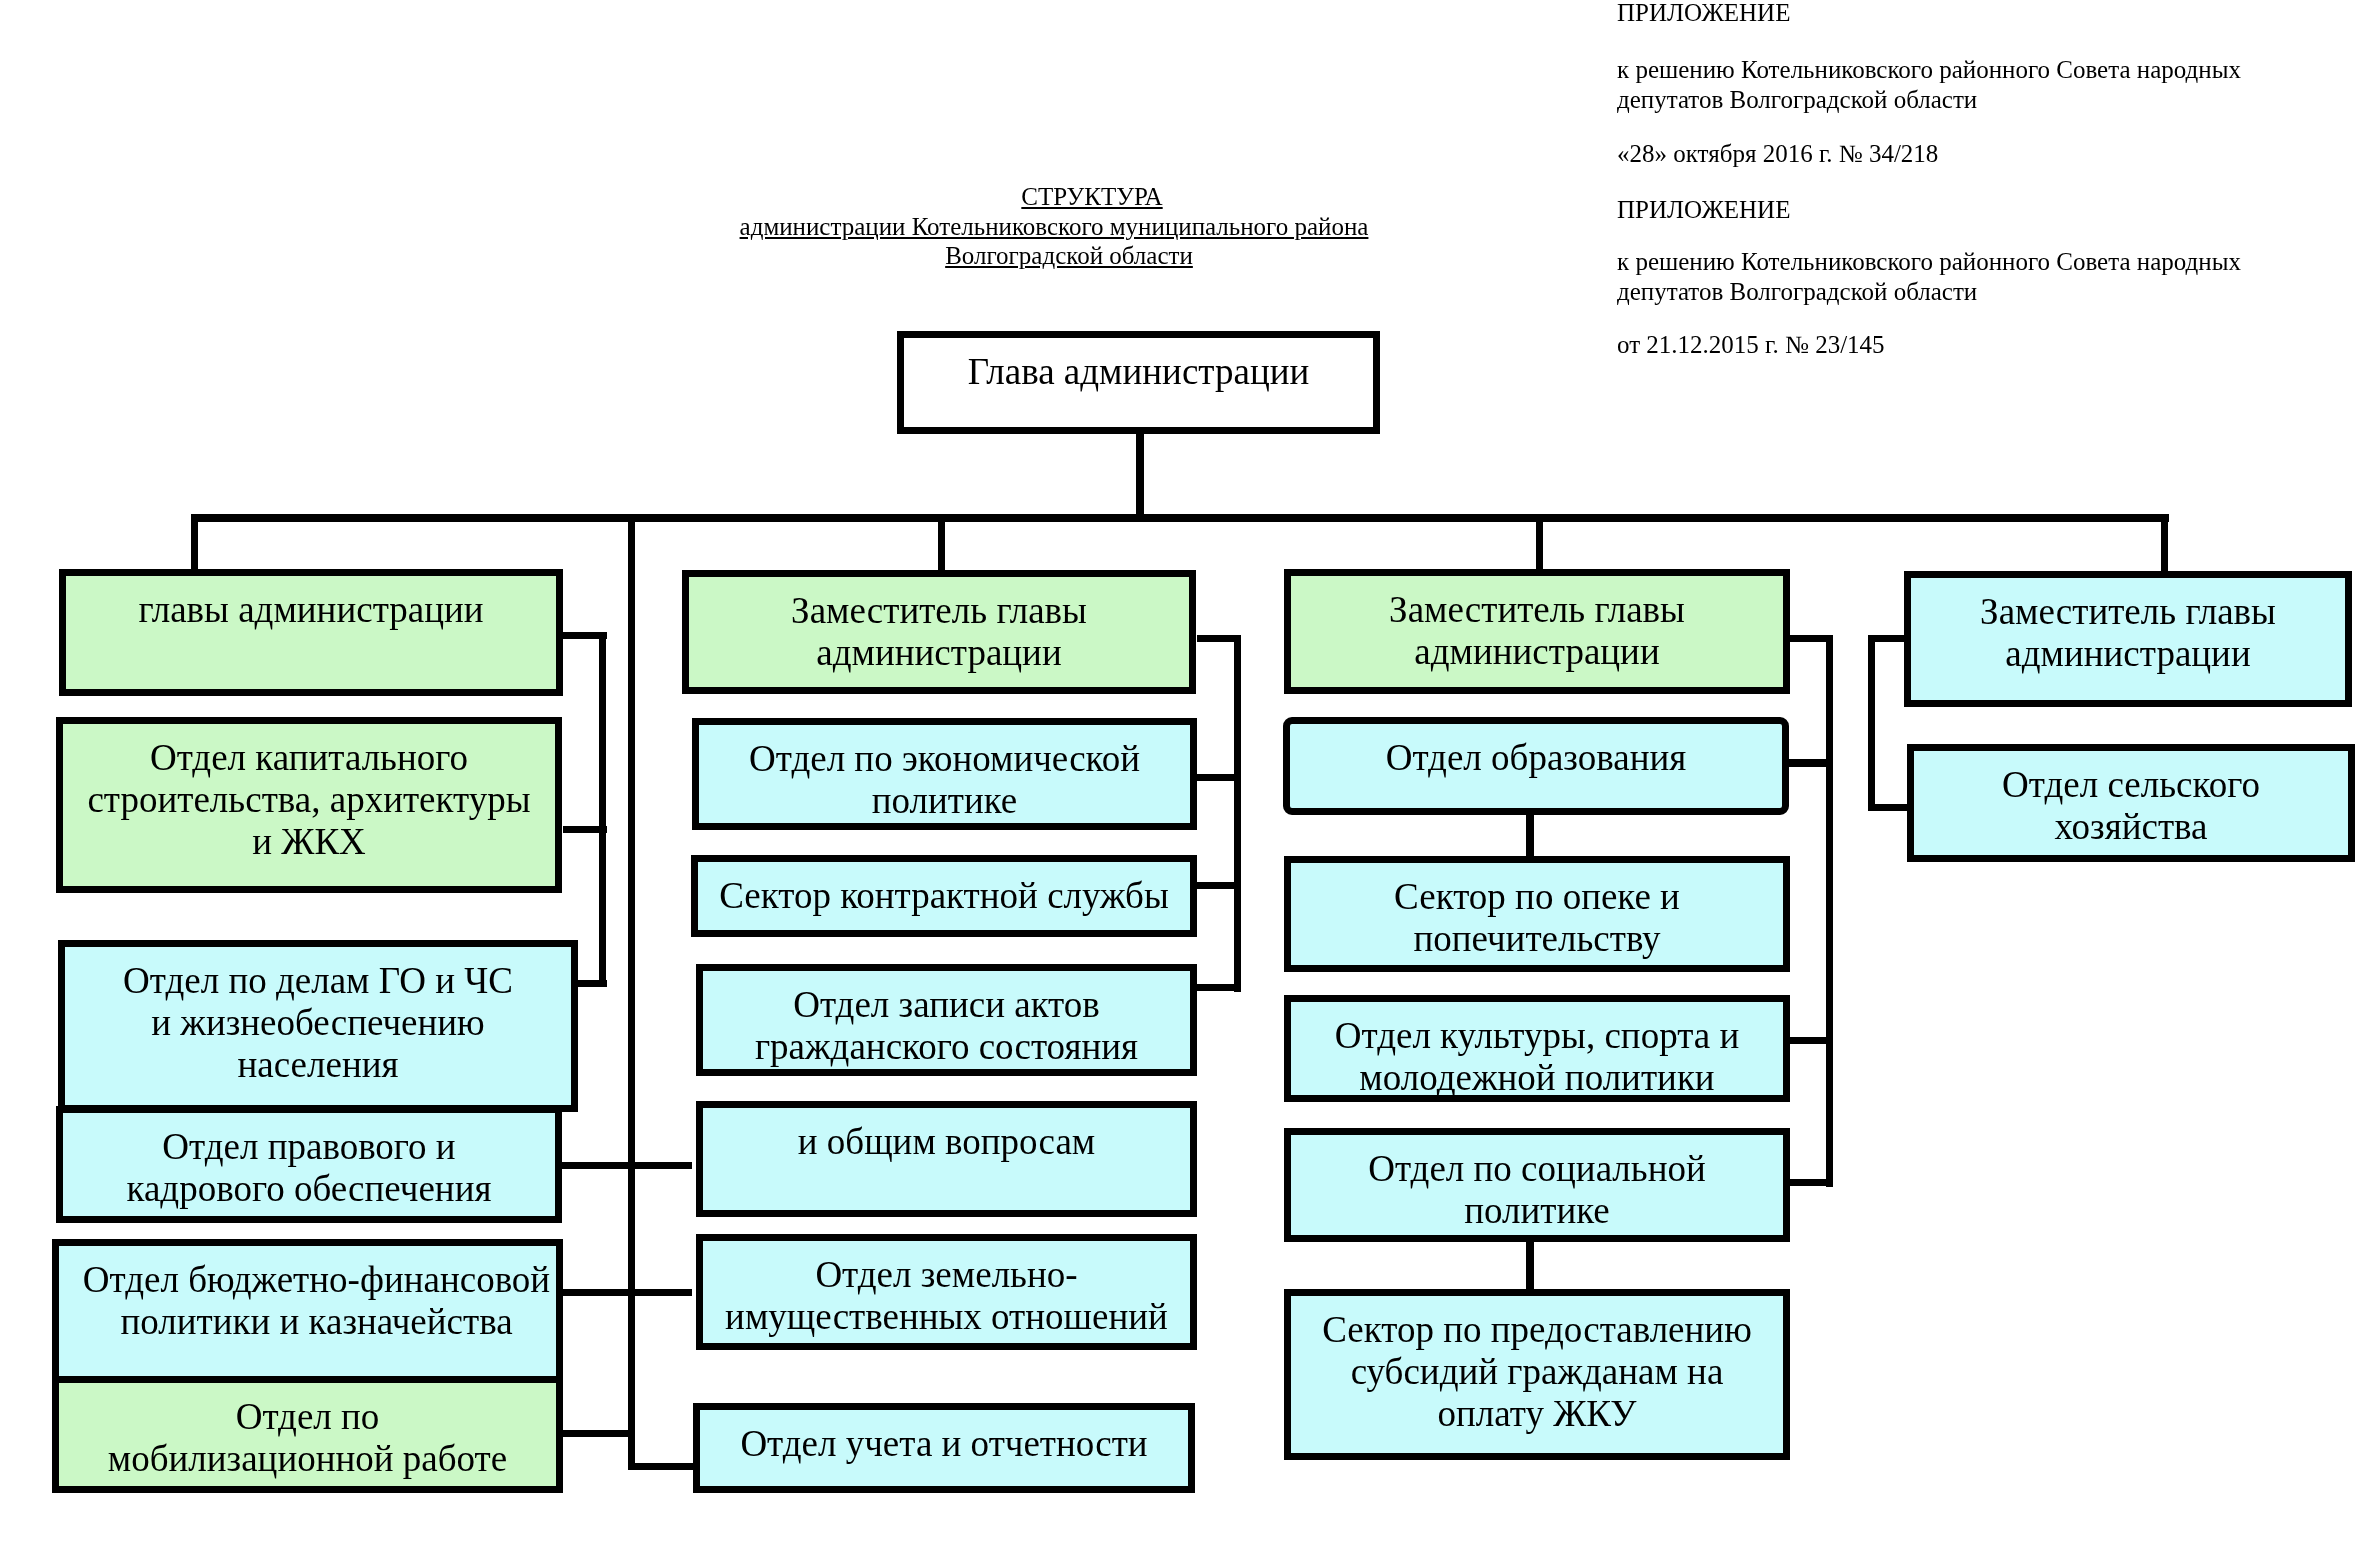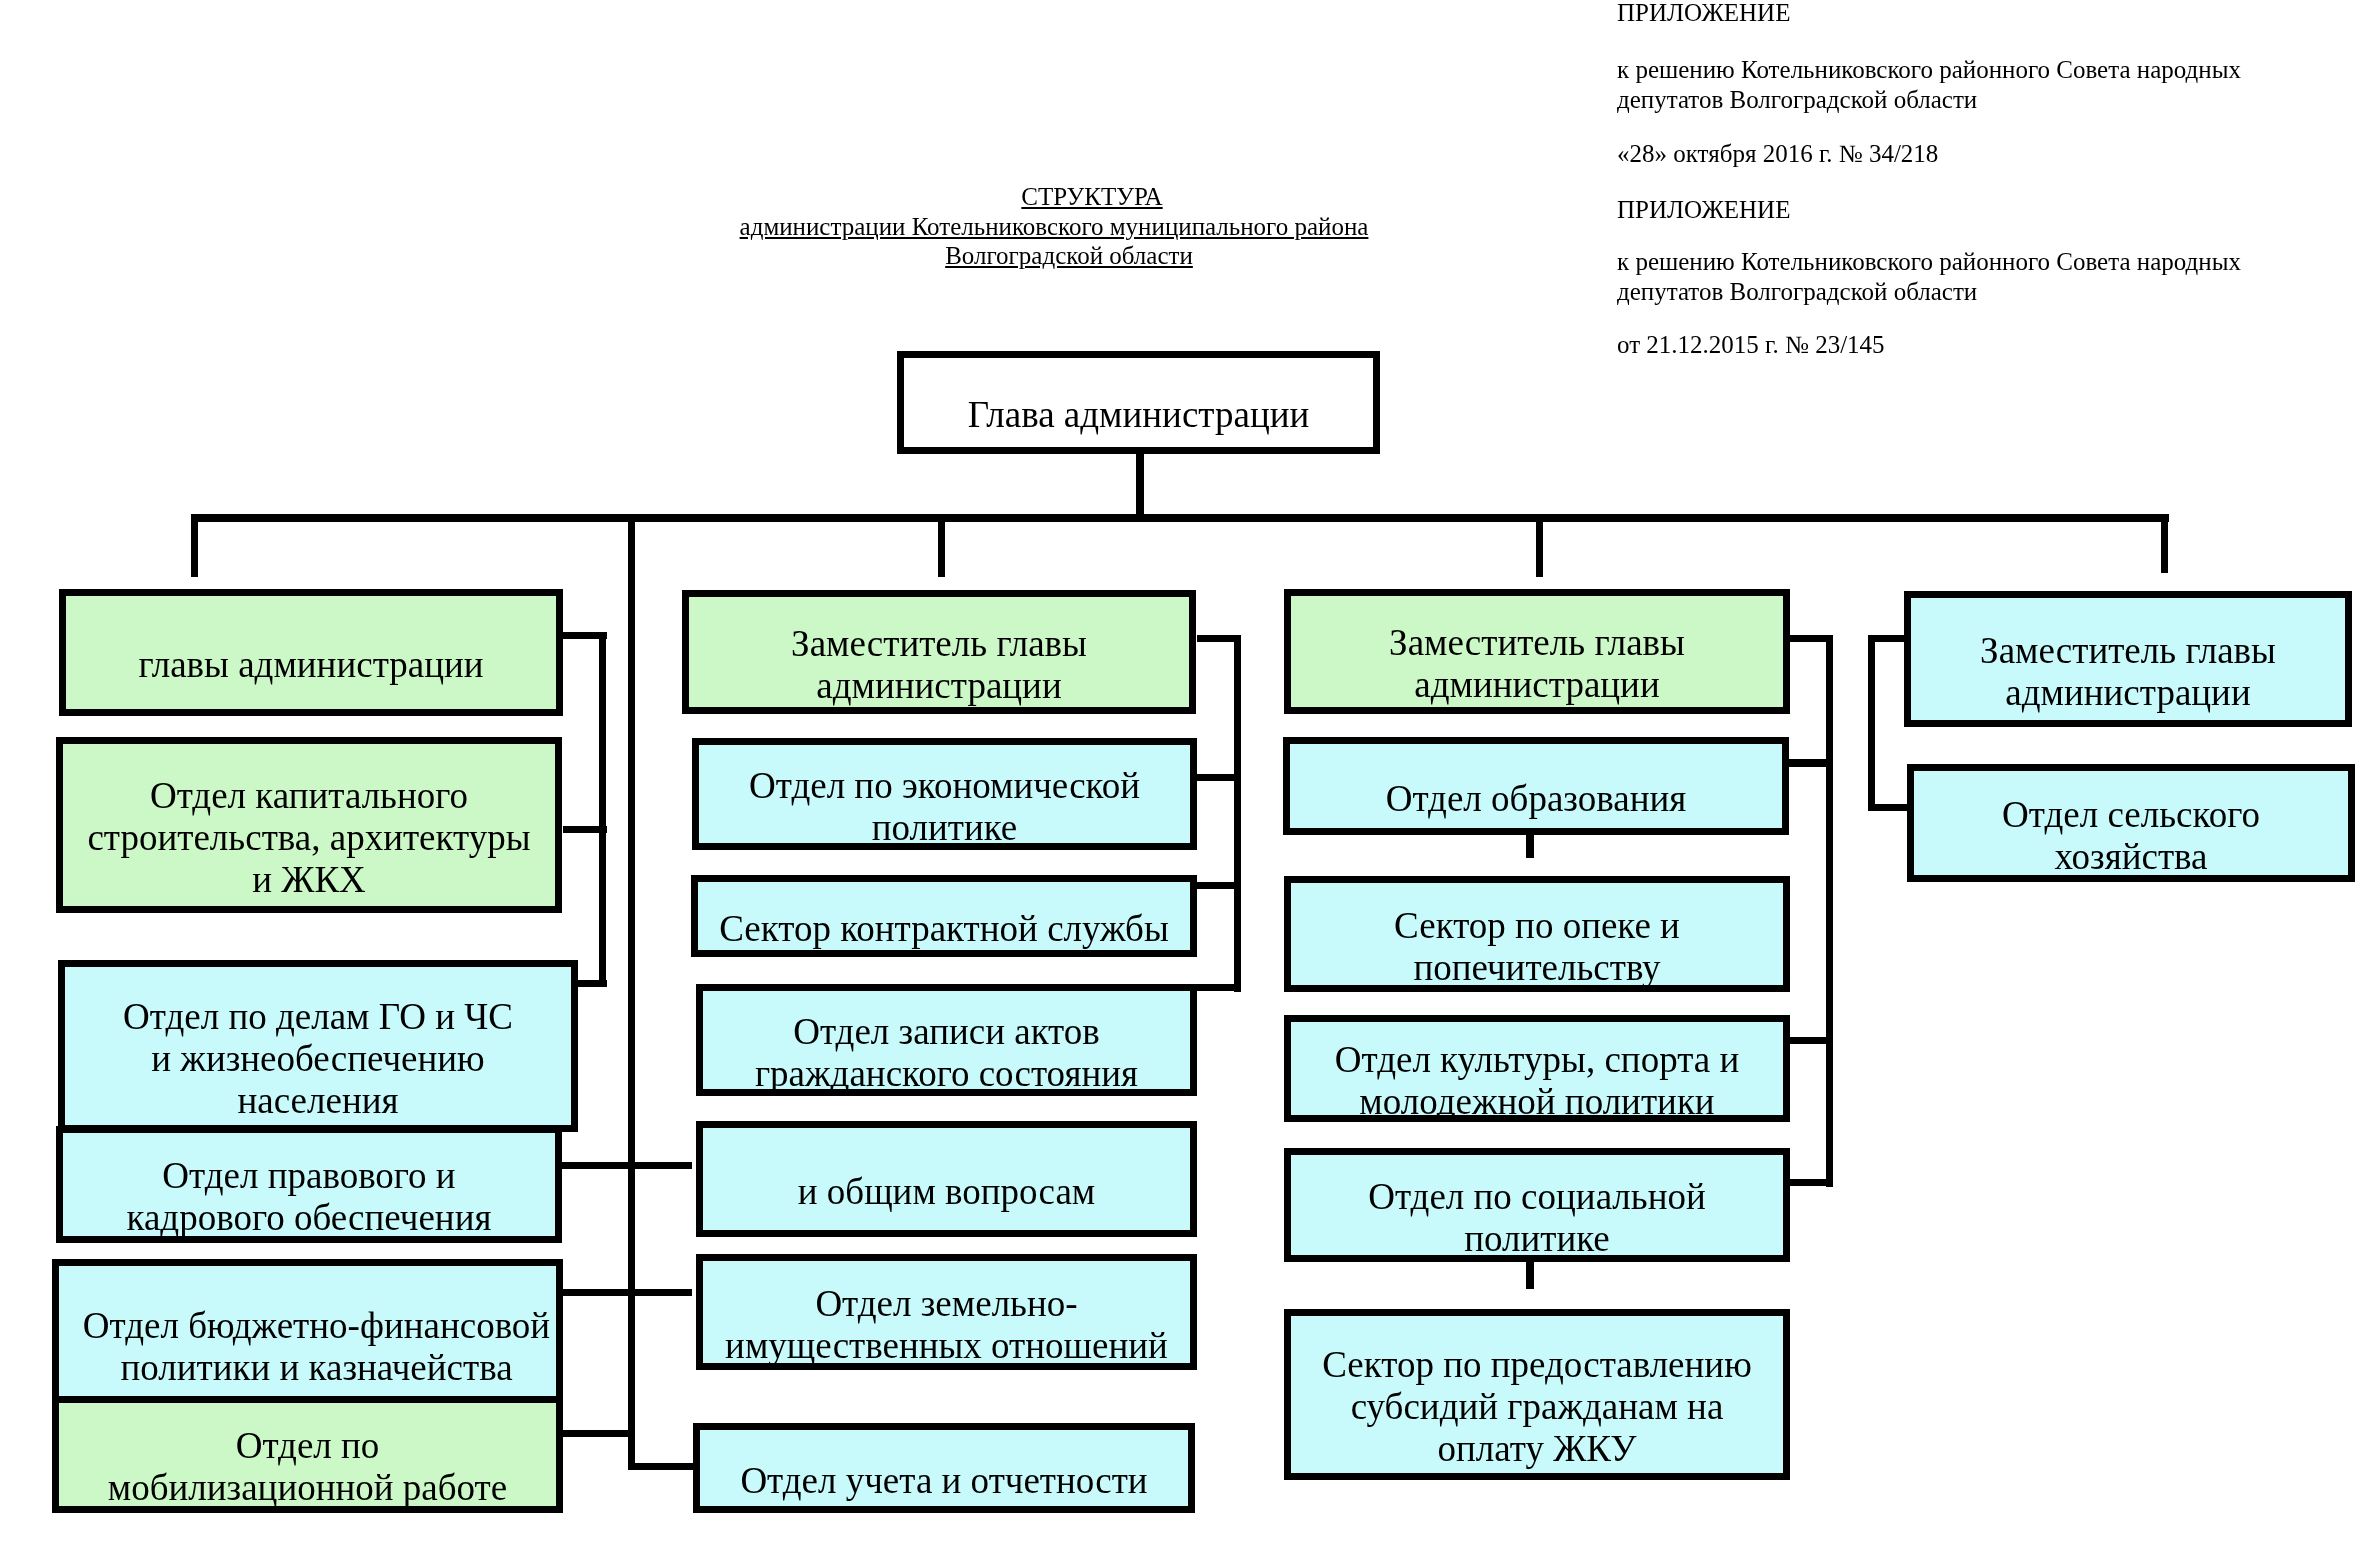--- a/index.html
+++ b/index.html
@@ -7,21 +7,21 @@
   body{width:2377px;height:1564px;overflow:hidden;font-family:"Liberation Serif",serif;color:#000;
        -webkit-font-smoothing:antialiased;}
   #page{position:relative;width:2377px;height:1564px;background:#ffffff;overflow:hidden;}
 
   .hdr{position:absolute;left:1617px;font-size:25px;line-height:30px;color:#000;white-space:nowrap;}
   .hdr span{display:block;}
 
     .ttl{position:absolute;font-size:25px;line-height:25px;text-align:center;white-space:nowrap;transform:translateX(-50%);text-decoration:underline;}
 
   .node{position:absolute;box-sizing:border-box;border:7.1px solid #000;
-        display:flex;align-items:center;justify-content:center;text-align:center;margin-top:20px;}
+        display:flex;align-items:flex-start;justify-content:center;text-align:center;}
   .node .ntx{width:100%;flex:0 0 auto;font-size:37px;line-height:42px;position:relative;top:12.7px;}
   .node .nl{display:block;}
   .green{background:#cbf8c6;}
   .blue{background:#c8fafb;}
   .white{background:#ffffff;}
 
   .ln{position:absolute;background:#000;}
 </style>
 </head>
 <body>
@@ -167,21 +167,21 @@
     <div class="ntx">
         <span class="nl">Отдел учета и отчетности</span>
       </div>
   </div>
   <div class="node green" style="left:1284px;top:569px;width:506px;height:125px;">
     <div class="ntx">
         <span class="nl">Заместитель главы</span>
         <span class="nl">администрации</span>
       </div>
   </div>
-  <div class="node blue" style="left:1283px;top:717px;width:506px;height:98px;">
+  <div class="node blue" style="left:1283px;top:717px;width:506px;height:98px;border-radius:9px;">
     <div class="ntx">
         <span class="nl">Отдел образования</span>
       </div>
   </div>
   <div class="node blue" style="left:1284px;top:856px;width:506px;height:116px;">
     <div class="ntx">
         <span class="nl">Сектор по опеке и</span>
         <span class="nl">попечительству</span>
       </div>
   </div>

